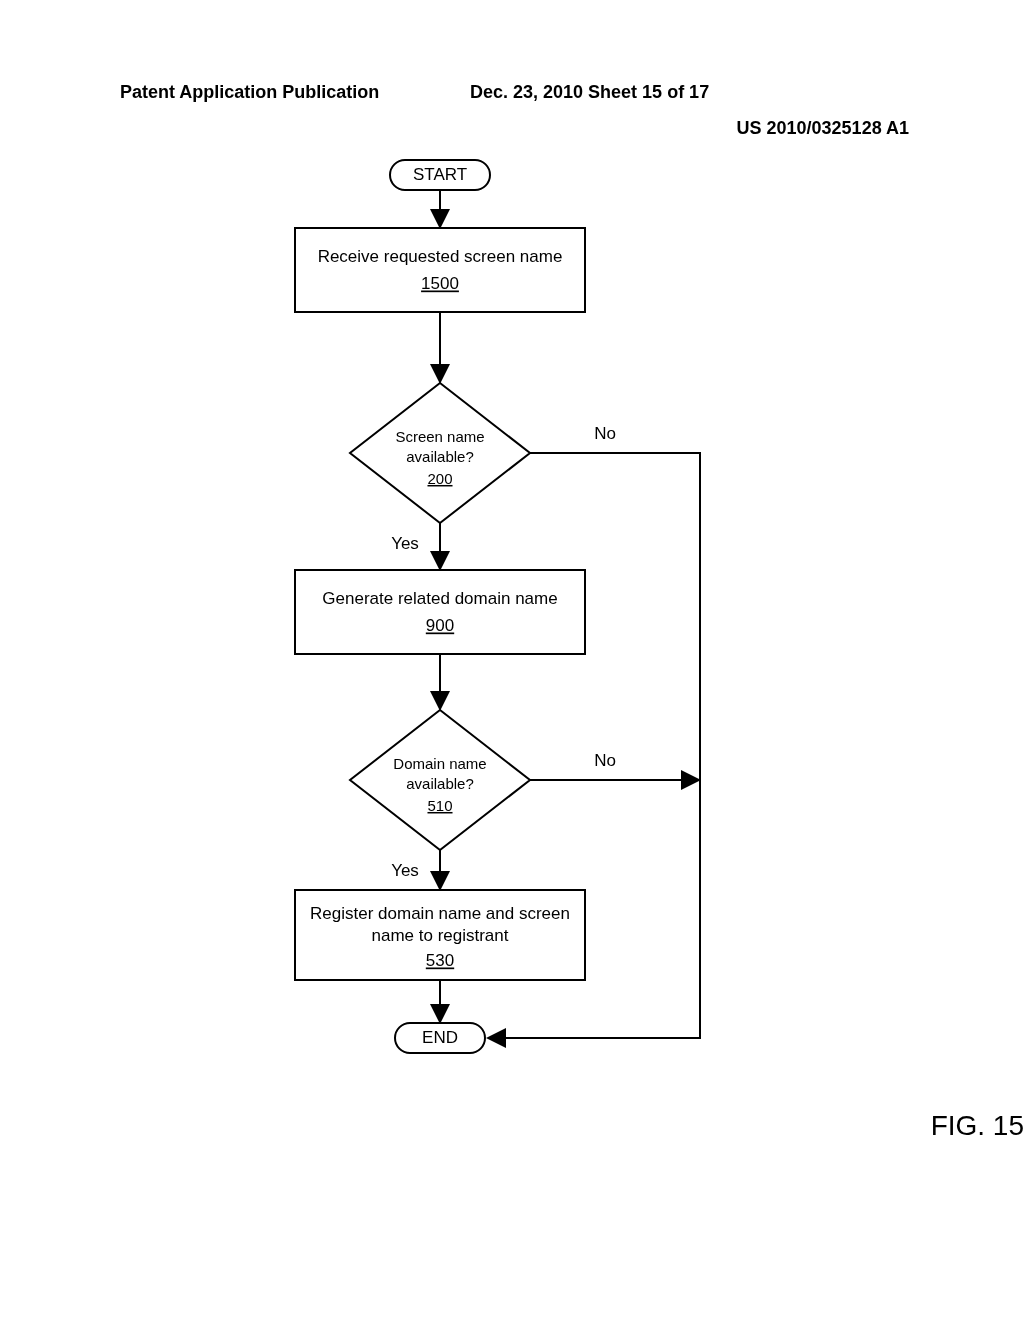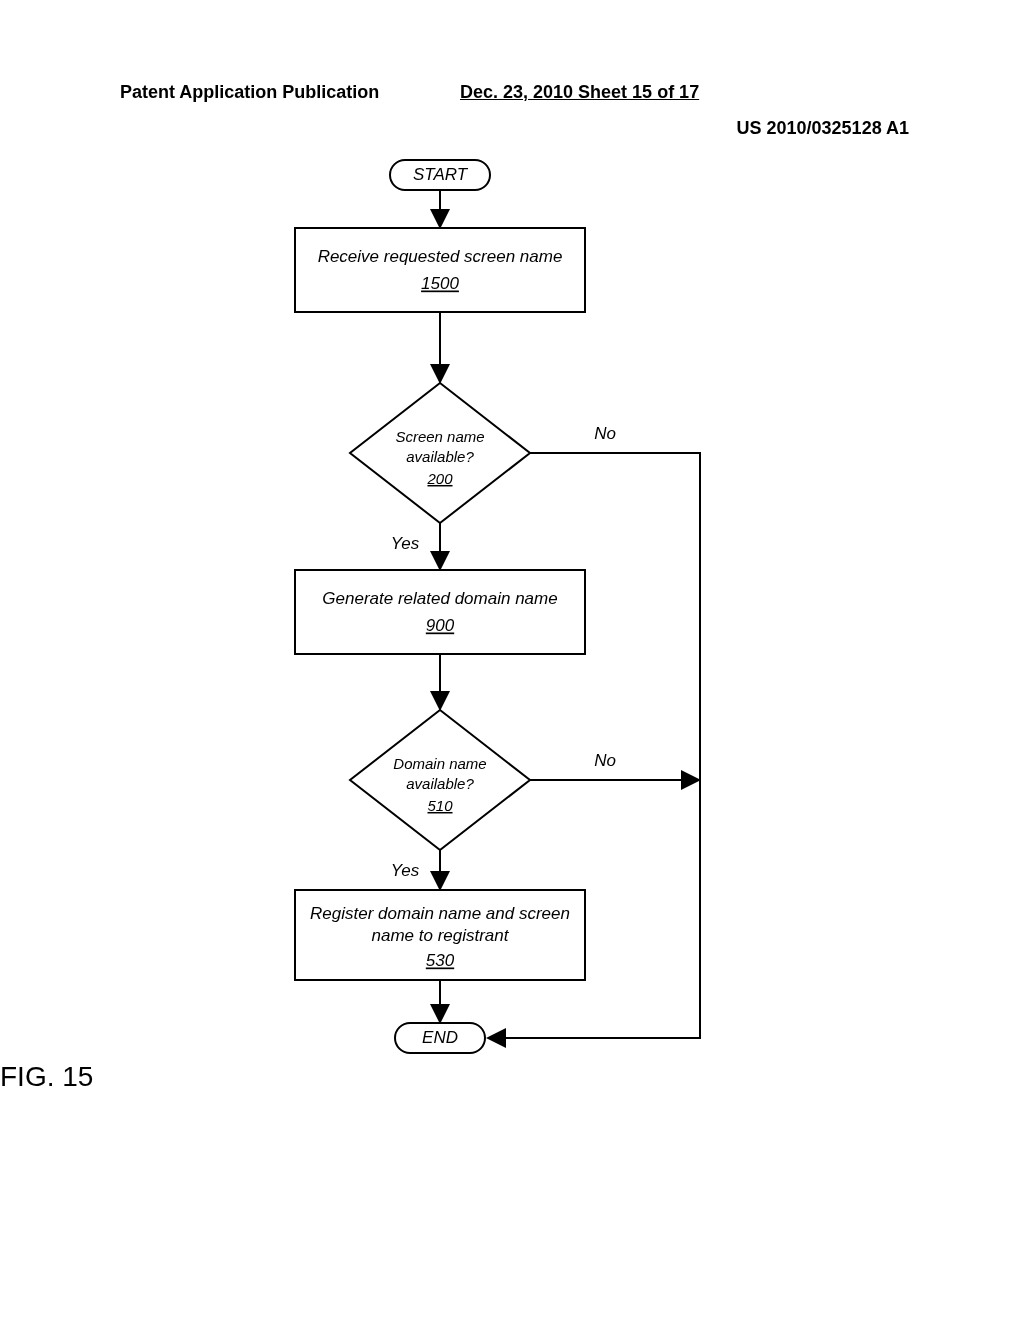--- a/index.html
+++ b/index.html
@@ -24,50 +24,48 @@
     width: 1024px;
     font-size: 18px;
     font-weight: bold;
   }
   .header .left {
     position: absolute;
     left: 120px;
   }
   .header .center {
     position: absolute;
-    left: 460px;
-    text-decoration: underline;
+    left: 470px;
   }
   .header .right {
     position: absolute;
     right: 115px;
     margin-top: 36px;
   }
   .svgwrap {
     position: absolute;
     top: 140px;
     left: 0;
     width: 1024px;
     height: 1000px;
-    font-style: italic;
   }
   text {
     font-family: Arial, Helvetica, sans-serif;
     text-anchor: middle;
     dominant-baseline: middle;
   }
   .num {
     text-decoration: underline;
   }
   .fig-label {
     position: absolute;
-    top: 1061px;
+    top: 1110px;
     left: 0;
     width: 1024px;
-    text-align: left;
+    text-align: right;
     font-size: 28px;
   }
 </style>
 </head>
 <body>
 
 <div class="page">
   <div class="header">
     <span class="left">Patent Application Publication</span>
     <span class="center">Dec. 23, 2010  Sheet 15 of 17</span>

